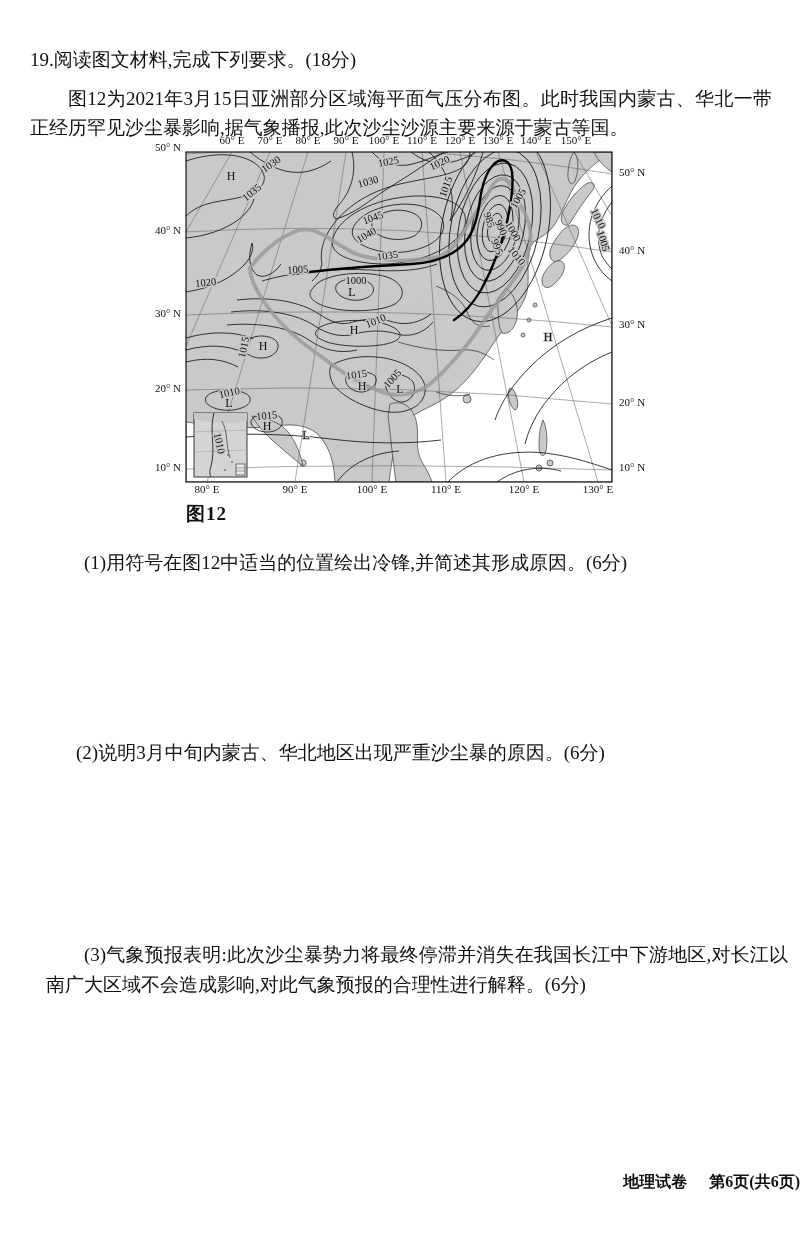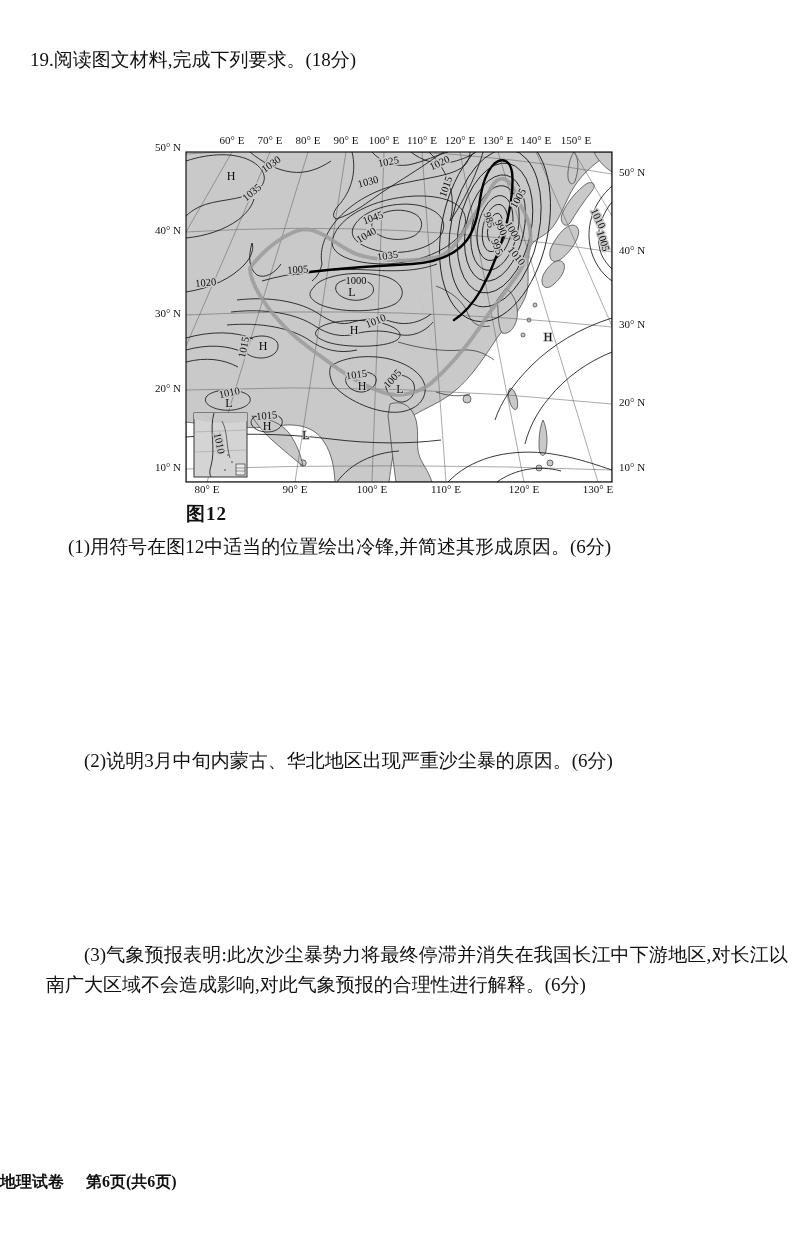--- a/index.html
+++ b/index.html
@@ -27,21 +27,21 @@
   .subq{
     position:absolute;left:30px;width:742px;
     font-size:19px;line-height:30px;
     text-align:justify;text-indent:2em;
   }
   .subq.q1{top:532px;}
   .subq.q2{top:730px;}
   .subq.q3{top:924px;}
   .footer{
     position:absolute;left:0;top:1172px;width:800px;
-    text-align:left;font-size:16px;font-weight:700;
+    text-align:right;font-size:16px;font-weight:700;
   }
   .footer .gap{display:inline-block;width:22px;}
   
   .mapsvg{position:absolute;left:150px;top:128px;width:510px;height:372px;}
   .mapsvg text{font-family:"Liberation Serif","DejaVu Serif",serif;}
   .mapsvg .axis{font-size:11px;fill:#111;}
   .mapsvg .iso{
     font-size:10.5px;fill:#0d0d0d;
     paint-order:stroke;stroke:#c9c9c9;stroke-width:3px;
     stroke-linejoin:round;text-anchor:middle;
@@ -57,20 +57,21 @@
   .front{fill:none;stroke:#000;stroke-width:2.4;stroke-linecap:round;}
   .frame{fill:none;stroke:#000;stroke-width:1.1;}
 </style>
 </head>
 <body>
 
 <div class="page">
 
   <div class="qheading">19.阅读图文材料,完成下列要求。(18分)</div>
 
+  <p class="intro" style="margin:0;">图12为2021年3月15日亚洲部分区域海平面气压分布图。此时我国内蒙古、华北一带正经历罕见沙尘暴影响,据气象播报,此次沙尘沙源主要来源于蒙古等国。</p>
 
   <svg class="mapsvg" viewBox="150 128 510 372" aria-label="sea level pressure map">
     <defs>
       <clipPath id="mapclip">
           <rect x="186" y="152" width="426" height="330"></rect>
         </clipPath>
     </defs>
 
     <rect x="186" y="152" width="426" height="330" fill="#c9c9c9"></rect>
 
@@ -269,21 +270,21 @@
         <text x="229" y="407" class="iso hl" text-anchor="middle">L</text>
         <text x="267" y="419" transform="rotate(-5 267 419)" class="iso" text-anchor="middle">1015</text>
         <text x="267" y="430" class="iso hl" text-anchor="middle">H</text>
         <text x="306" y="439" class="iso hl" text-anchor="middle">L</text>
         <text x="216" y="444" transform="rotate(78 216 444)" class="iso" text-anchor="middle">1010</text>
       </g>
   </svg>
 
   <div class="figcaption">图12</div>
 
-  <p class="subq q1" style="margin:0;">(1)用符号在图12中适当的位置绘出冷锋,并简述其形成原因。(6分)</p>
-  <p class="subq q2" style="margin:16px;">(2)说明3月中旬内蒙古、华北地区出现严重沙尘暴的原因。(6分)</p>
+  <p class="subq q1" style="margin:16px;">(1)用符号在图12中适当的位置绘出冷锋,并简述其形成原因。(6分)</p>
+  <p class="subq q2" style="margin:8px;">(2)说明3月中旬内蒙古、华北地区出现严重沙尘暴的原因。(6分)</p>
   <p class="subq q3" style="margin:16px;">(3)气象预报表明:此次沙尘暴势力将最终停滞并消失在我国长江中下游地区,对长江以南广大区域不会造成影响,对此气象预报的合理性进行解释。(6分)</p>
 
   <div class="footer">
     <span>地理试卷</span><span class="gap"></span><span>第6页(共6页)</span>
   </div>
 
 </div>
 
 </body></html>

